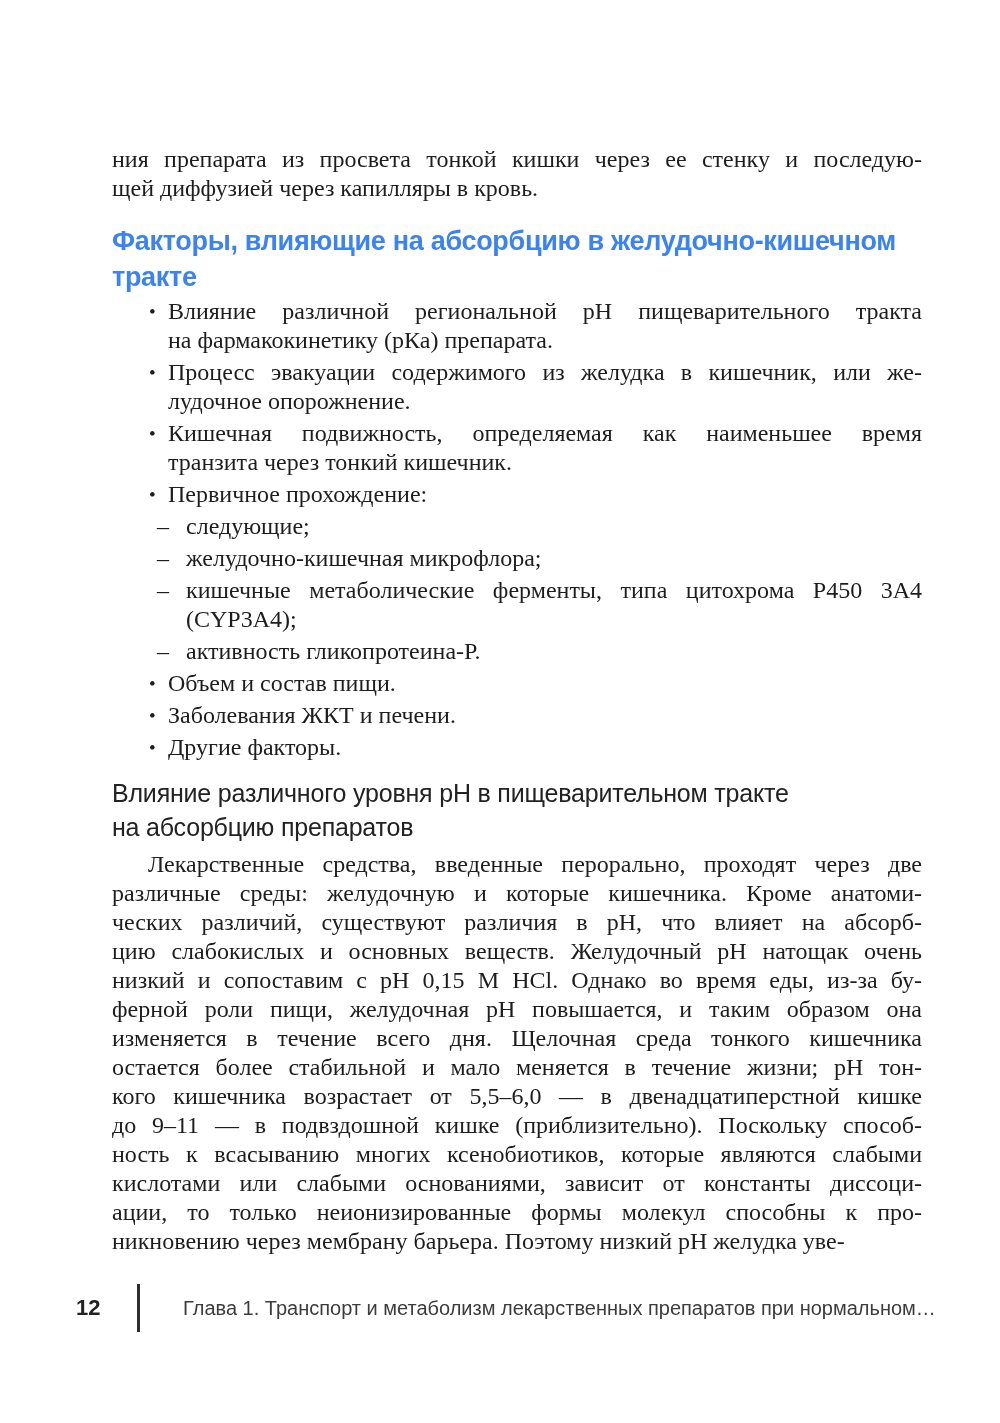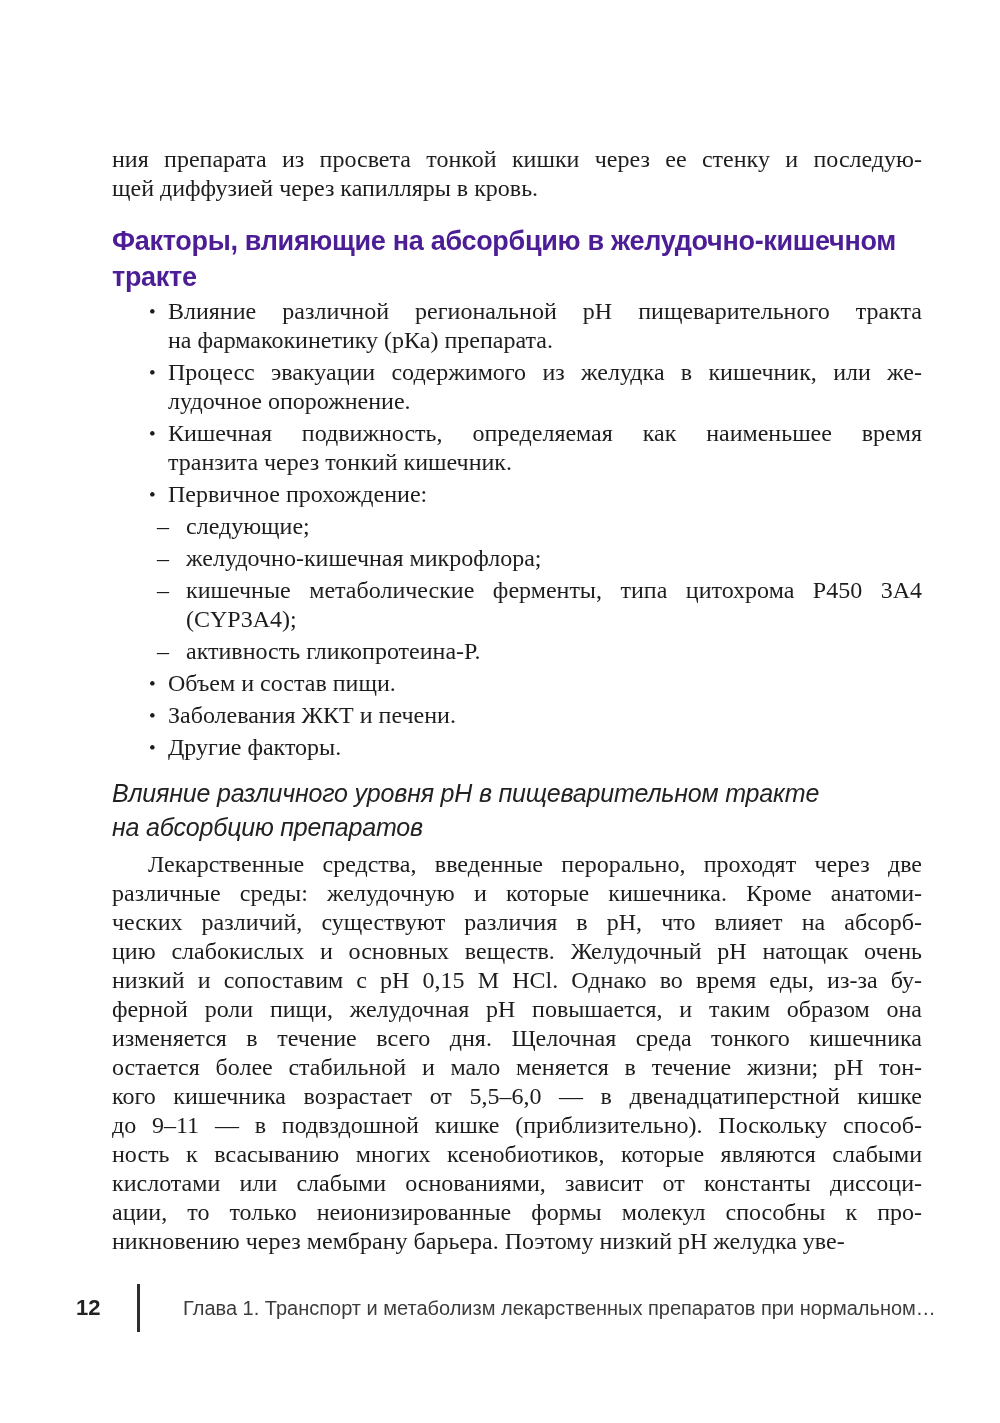--- a/index.html
+++ b/index.html
@@ -30,42 +30,41 @@
     text-align:justify;
     text-align-last:justify;
   }
   .ind { text-indent:36px; }
 
   .section-heading {
     margin-top:20px;
     font-family:"Liberation Sans", sans-serif;
     font-weight:700;
     font-size:27px;
-    color:#4c1d95;
+    color:#3b82f6;
     letter-spacing:-0.3px;
   }
   .section-heading .hline { height:36px; line-height:36px; }
 
   .list { margin-top:2px; }
   .li { position:relative; margin-top:3px; }
   .li.first { margin-top:0; }
   .li.bullet { padding-left:56px; }
   .li.dash   { padding-left:74px; }
   .marker {
     position:absolute; top:0;
     height:29px; line-height:29px;
     font-size:24px; color:#1d1d1d;
   }
   .li.bullet > .marker { left:37px; font-size:19px; }
   .li.dash   > .marker { left:45px; }
 
   .subsection-heading {
     margin-top:14px;
     font-family:"Liberation Sans", sans-serif;
-    font-style:italic;
     font-size:25px;
     color:#222222;
     letter-spacing:-0.2px;
   }
   .subsection-heading .hline { height:34px; line-height:34px; white-space:nowrap; }
 
   .para-ph { margin-top:6px; }
 
   .footer {
     position:absolute;

